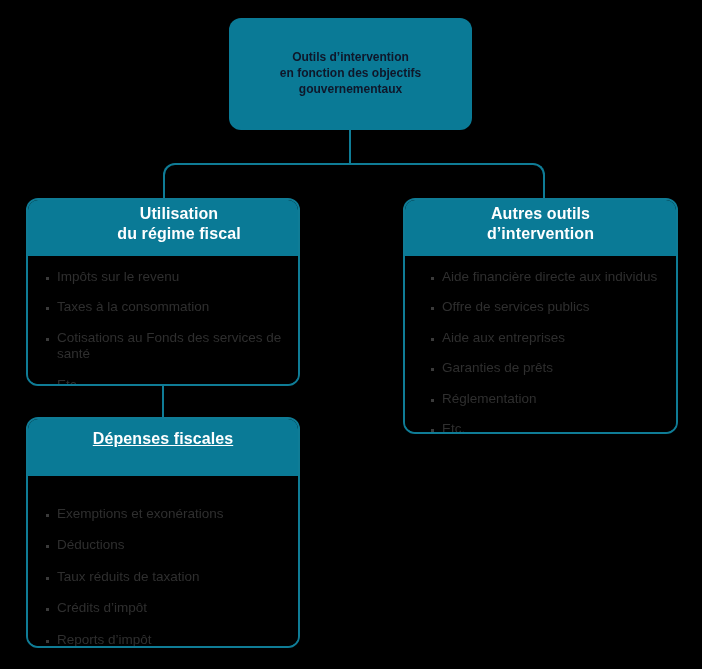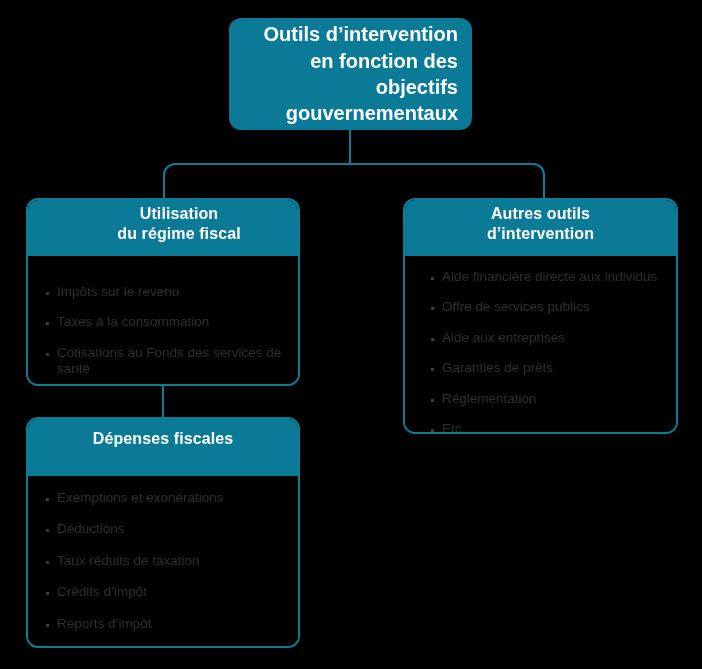--- a/index.html
+++ b/index.html
@@ -66,43 +66,43 @@
     width: 243px;
     height: 112px;
     border: none;
     border-radius: 12px;
     background: #0a7a96;
     display: flex;
     align-items: center;
     justify-content: center;
   }
   #node-title .title-text {
-    color: #ffffff;
+    color: #0f172a;
     font-weight: bold;
-    font-size: 20px;
+    font-size: 12px;
     line-height: 1.32;
-    text-align: right;
+    text-align: center;
     padding: 0 14px;
   }
 
   
   #node-fiscal {
     left: 26px;
     top: 198px;
     width: 274px;
     height: 188px;
   }
   #node-fiscal .node-header {
     height: 52px;
     padding-top: 6px;
     font-size: 16px;
     margin: -2px -2px 0 -2px;
     padding-left: 32px;
   }
-  #node-fiscal .node-body { padding: 28px 14px 8px 16px; }
+  #node-fiscal .node-body { padding: 13px 14px 8px 16px; }
   #node-fiscal .bullet-list li { font-size: 13.5px; margin-bottom: 14px; }
 
   
   #node-autres {
     left: 403px;
     top: 198px;
     width: 275px;
     height: 236px;
   }
   #node-autres .node-header {
@@ -118,21 +118,22 @@
   #node-depenses {
     left: 26px;
     top: 417px;
     width: 274px;
     height: 231px;
   }
   #node-depenses .node-header {
     height: 47px;
     padding-top: 12px;
     font-size: 16px;
-    margin: -2px -2px 0 -2px;
+    margin: -2px -2px 16px -2px;
+    text-decoration: underline;
   }
   #node-depenses .node-body { padding: 14px 14px 8px 16px; }
   #node-depenses .bullet-list li { font-size: 13.5px; margin-bottom: 15px; }
 
   
   .connector {
     position: absolute;
     background: #0f7c96;
   }
   

